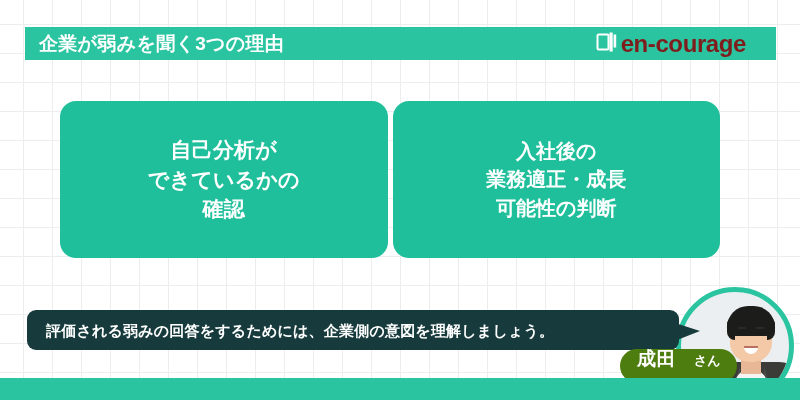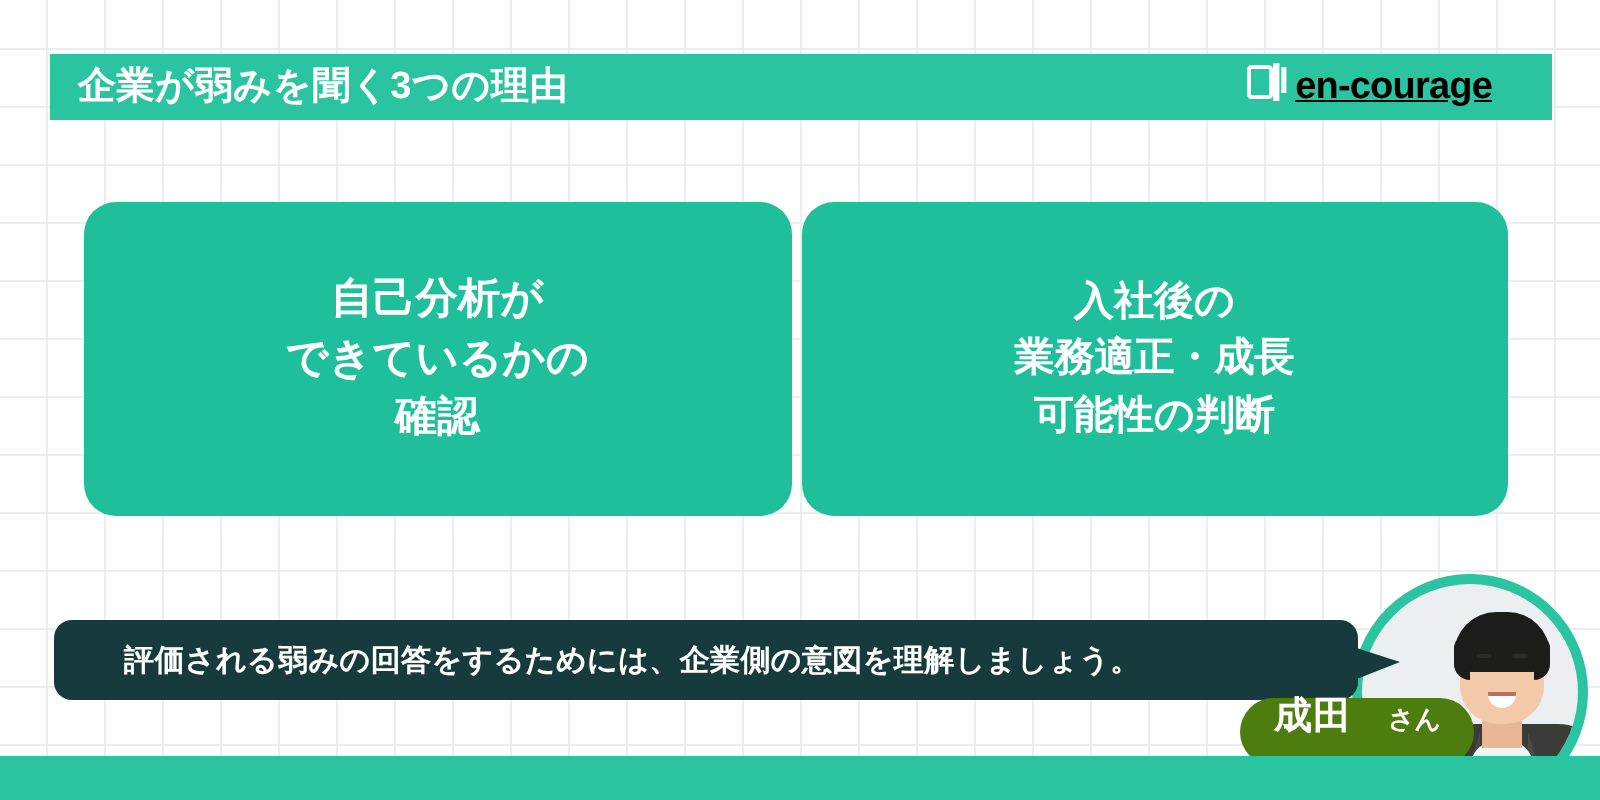--- a/index.html
+++ b/index.html
@@ -59,35 +59,34 @@
   }
   #logo {
     display: flex;
     align-items: center;
     gap: 3px;
   }
   #logo-mark {
     display: block;
   }
   #logo-text {
-    color: #000000;
-    font-size: 19px;
+    color: #7f1d1d;
+    font-size: 24px;
     font-weight: bold;
     letter-spacing: -0.4px;
     line-height: 1;
     white-space: nowrap;
-    text-decoration: underline;
   }
 
   
   #cards {
     position: absolute;
-    left: 42px;
+    left: 60px;
     top: 101px;
-    width: 712px;
+    width: 660px;
     height: 157px;
     display: flex;
     gap: 5px;
   }
   .card {
     flex: 1 1 0;
     background: #20BF9B;
     border-radius: 16px;
     display: flex;
     align-items: center;
@@ -113,21 +112,21 @@
   #caption-bubble {
     position: absolute;
     left: 27px;
     top: 310px;
     width: 652px;
     height: 40px;
     background: #173B3C;
     border-radius: 9px;
     display: flex;
     align-items: center;
-    padding-left: 35px;
+    padding-left: 19px;
     box-sizing: border-box;
     z-index: 4;
   }
   #caption-text {
     color: #ffffff;
     font-size: 15px;
     font-weight: bold;
     letter-spacing: 0.2px;
     white-space: nowrap;
     line-height: 1;

